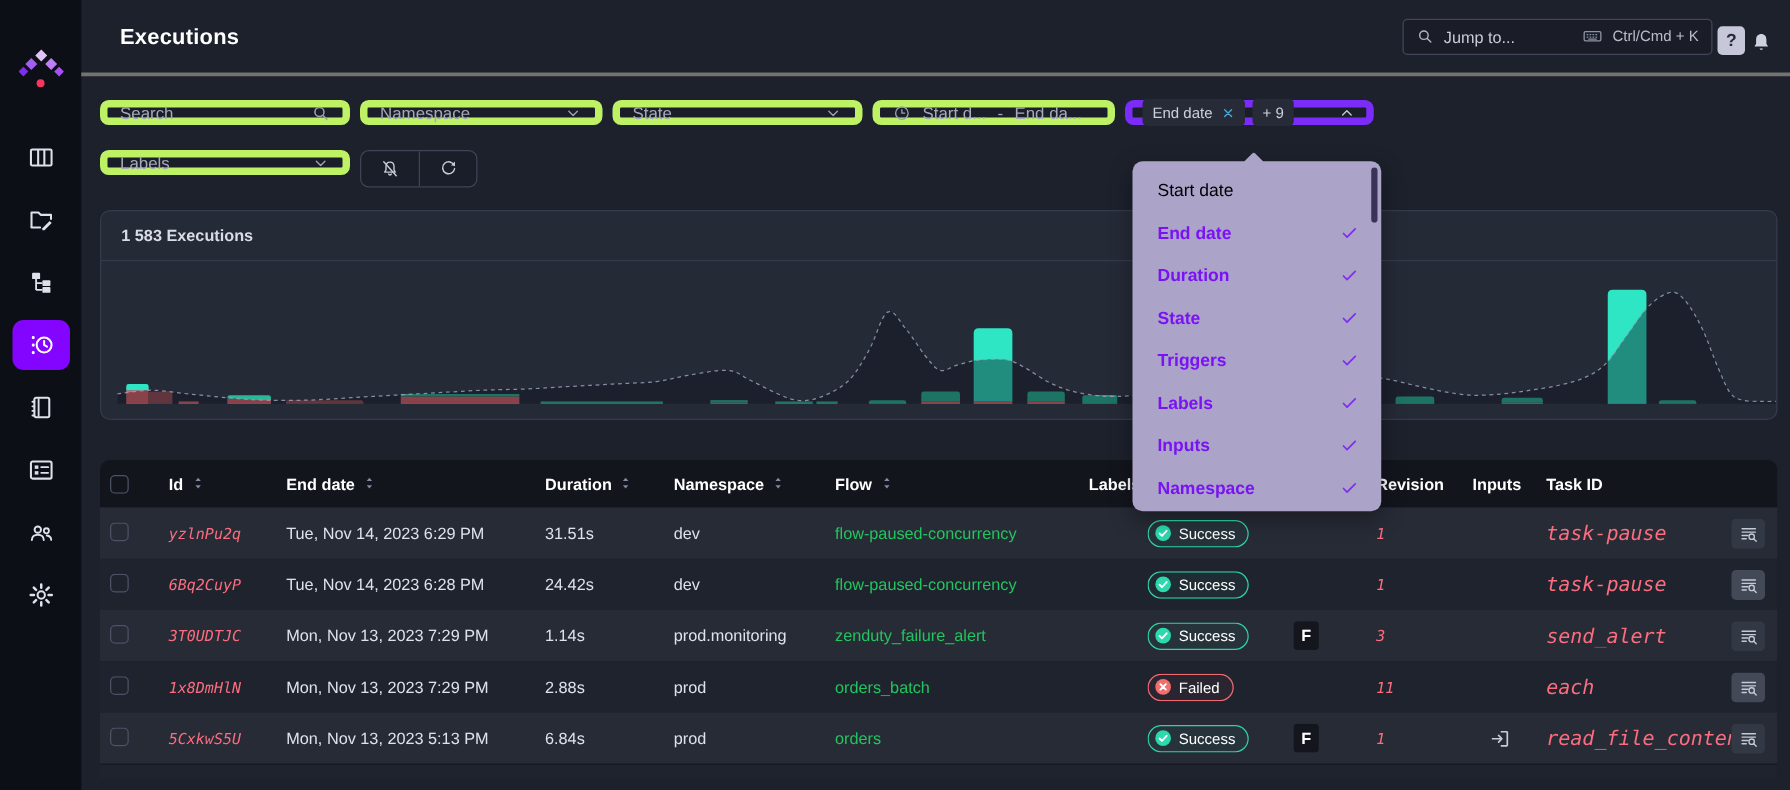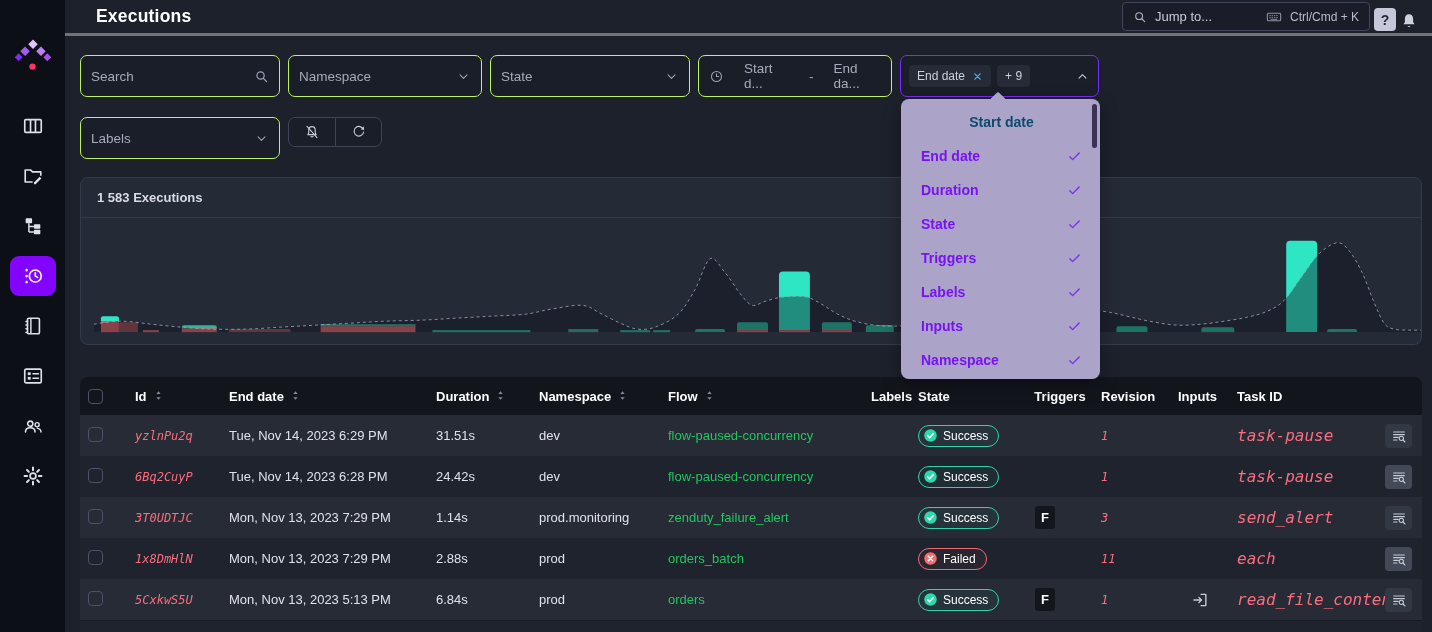--- a/index.html
+++ b/index.html
@@ -30,43 +30,43 @@
   .jumpto .kb { width:16px; height:16px; color:#8d92a5; }
   .jumpto .sc { color:#b9bdcb; font-size:12px; white-space:nowrap; }
   .help-btn { width:22px; height:23px; background:#c6c7d8; color:#23263248; color:#262a38; border:none; border-radius:4px; font-weight:700; font-size:14px; cursor:pointer; font-family:"Liberation Sans",sans-serif; }
   .bell { width:18px; height:20px; color:#ced1de; cursor:pointer; }
 
   .content { padding:19px 10px 0 15px; }
 
   
   .frow { display:flex; gap:8px; }
   .frow + .frow { margin-top:20px; }
-  .fctl { height:42px; background:#1a1e28; border:1px solid #bef264; border-radius:7px; display:flex; align-items:center; padding:0 10px; color:#a6aabb; font-size:13.5px; cursor:pointer; }
+  .fctl { height:20px; background:#1a1e28; border:6px solid #bef264; border-radius:7px; display:flex; align-items:center; padding:0 10px; color:#a6aabb; font-size:13.5px; cursor:pointer; }
   .fctl .lbl { flex:1; white-space:nowrap; overflow:hidden; }
   .fctl .icon { width:15px; height:15px; color:#9ba0b4; flex:0 0 auto; }
   .w200{width:200px} .w194{width:194px} .w199{width:199px}
-  .daterange { gap:20px; }
+  .daterange { gap:9px; }
   .daterange .icon { width:15px; height:15px; }
   .daterange .sep { color:#a59fc5; }
 
   .multiselect { position:relative; border-color:#7b2cf8; padding:0 8px; gap:6px; }
   .tag { background:#262b37; border-radius:4px; height:22px; display:flex; align-items:center; gap:7px; padding:0 8px; color:#ccd0dc; font-size:12px; }
   .tag .x { width:11px; height:11px; color:#46a8dd; }
   .multiselect .chev { margin-left:auto; width:15px; height:15px; color:#c3c7d6; }
 
   .btn-group { display:flex; height:30px; border:1px solid #3f4456; border-radius:7px; background:#1a1e28; overflow:hidden; }
   .gbtn { width:46px; display:flex; align-items:center; justify-content:center; color:#c7cbd8; cursor:pointer; background:transparent; border:none; }
   .gbtn + .gbtn { border-left:1px solid #3f4456; }
   .gbtn .icon { width:16px; height:16px; }
 
   
   .dropdown { position:absolute; top:43px; left:0; width:199px; background:#aba4c8; border-radius:8px; z-index:100; padding:6px 0 2px 0; box-shadow:0 6px 18px rgba(0,0,0,.35); }
   .dd-caret { position:absolute; top:-5px; left:91px; width:12px; height:12px; background:#aba4c8; transform:rotate(45deg); border-radius:2px; }
   .dd-item { height:34px; display:flex; align-items:center; padding:0 18px 0 20px; font-size:14px; font-weight:700; color:#7a12f3; cursor:pointer; }
-  .dd-item.muted { color:#0c4a6e; font-weight:700;justify-content:center; }
+  .dd-item.muted { color:#000000; font-weight:400; }
   .dd-item .dd-check { margin-left:auto; width:15px; height:15px; color:#7d2cf0; }
   .dd-thumb { position:absolute; right:3px; top:5px; width:5px; height:44px; background:#3a3356; border-radius:3px; }
 
   
   .card { margin-top:18px; width:1342px; background:#252a37; border:1px solid #353b4b; border-radius:8px; overflow:hidden; }
   .card-head { height:40px; display:flex; align-items:center; padding:0 16px; border-bottom:1px solid #343a4a; font-weight:700; font-size:13px; color:#d9dce5; }
   .card-body svg { display:block; width:1340px; height:126px; }
 
   
   .table { margin-top:32px; width:1342px; border-radius:8px 8px 0 0; overflow:hidden; }

